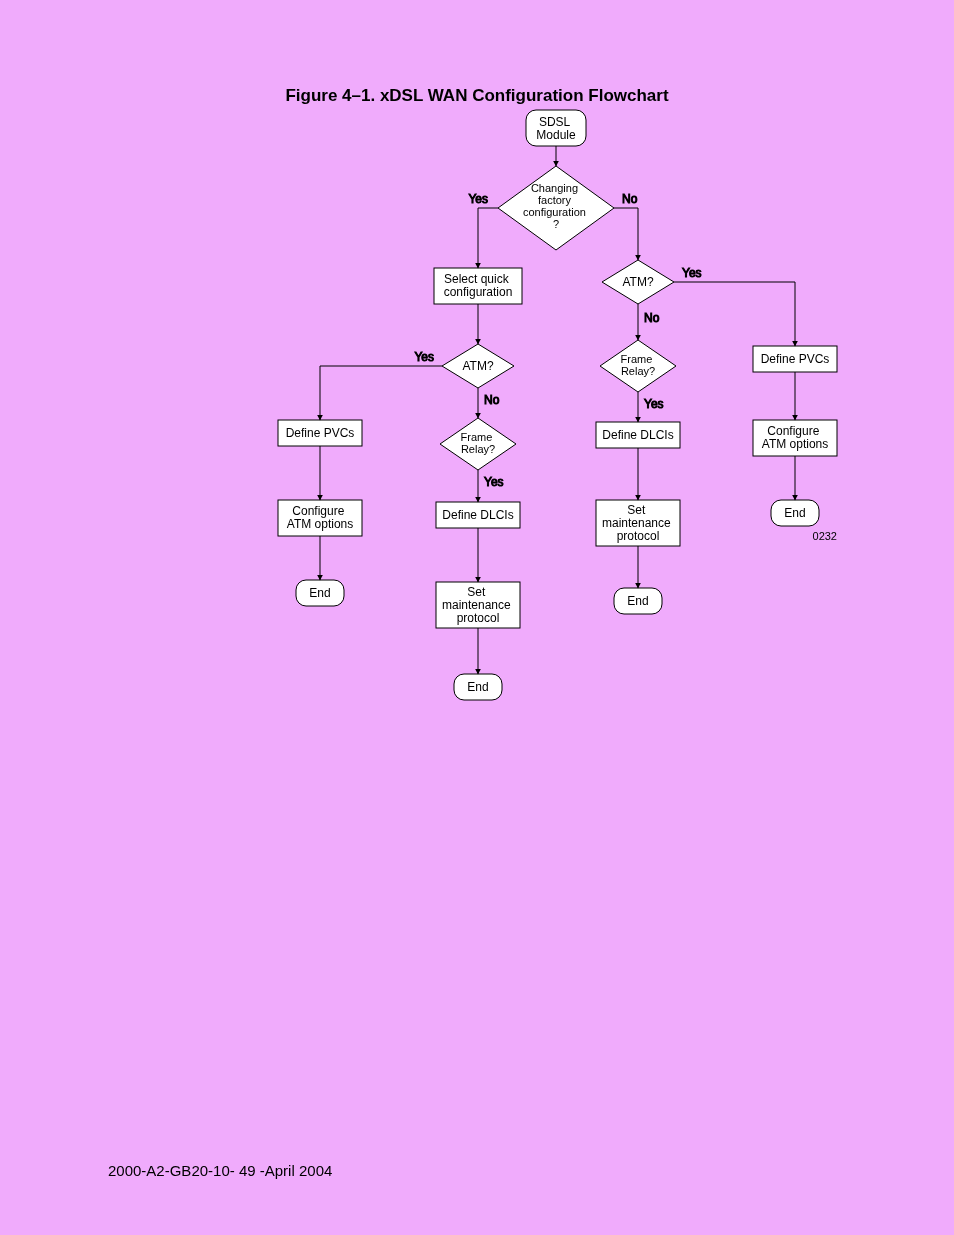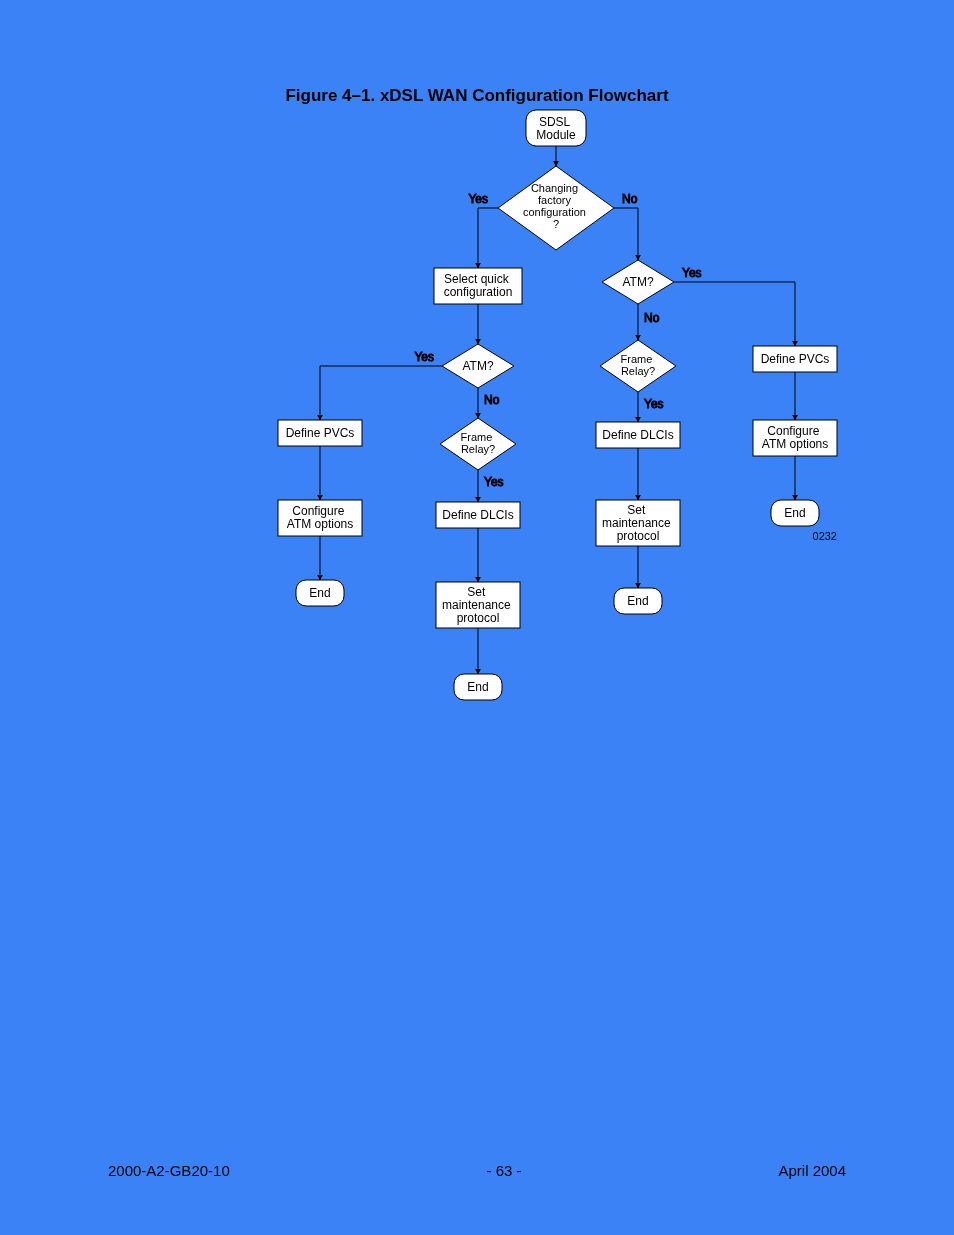--- a/index.html
+++ b/index.html
@@ -7,21 +7,21 @@
     padding: 0;
     background: #fff;
     font-family: Arial, Helvetica, sans-serif;
     color: #000;
   }
   .page {
     position: relative;
     width: 954px;
     height: 1235px;
     margin: 0 auto;
-    background: #3b82f6;
+    background: #f0abfc;
   }
   .title {
     position: absolute;
     top: 86px;
     left: 0;
     width: 954px;
     text-align: center;
     font-weight: bold;
     font-size: 17px;
   }
@@ -42,21 +42,21 @@
   }
   .small-label {
     font-size: 11px;
   }
   .footer {
     position: absolute;
     bottom: 56px;
     left: 108px;
     right: 108px;
     display: flex;
-    justify-content: space-between;
+    justify-content: flex-start;
     font-size: 15px;
   }
 </style>
 </head>
 <body>
 
 <div class="page">
 
   <div class="title">Figure 4–1.  xDSL WAN Configuration Flowchart</div>
 
@@ -239,17 +239,17 @@
 
       <line x1="795" y1="372" x2="795" y2="420" marker-end="url(#arrow)"></line>
 
       <line x1="795" y1="456" x2="795" y2="500" marker-end="url(#arrow)"></line>
 
     </g>
   </svg>
 
   <div class="footer">
     <span>2000-A2-GB20-10</span>
-    <span>- 63 -</span>
+    <span>- 49 -</span>
     <span>April 2004</span>
   </div>
 
 </div>
 
 </body></html>

